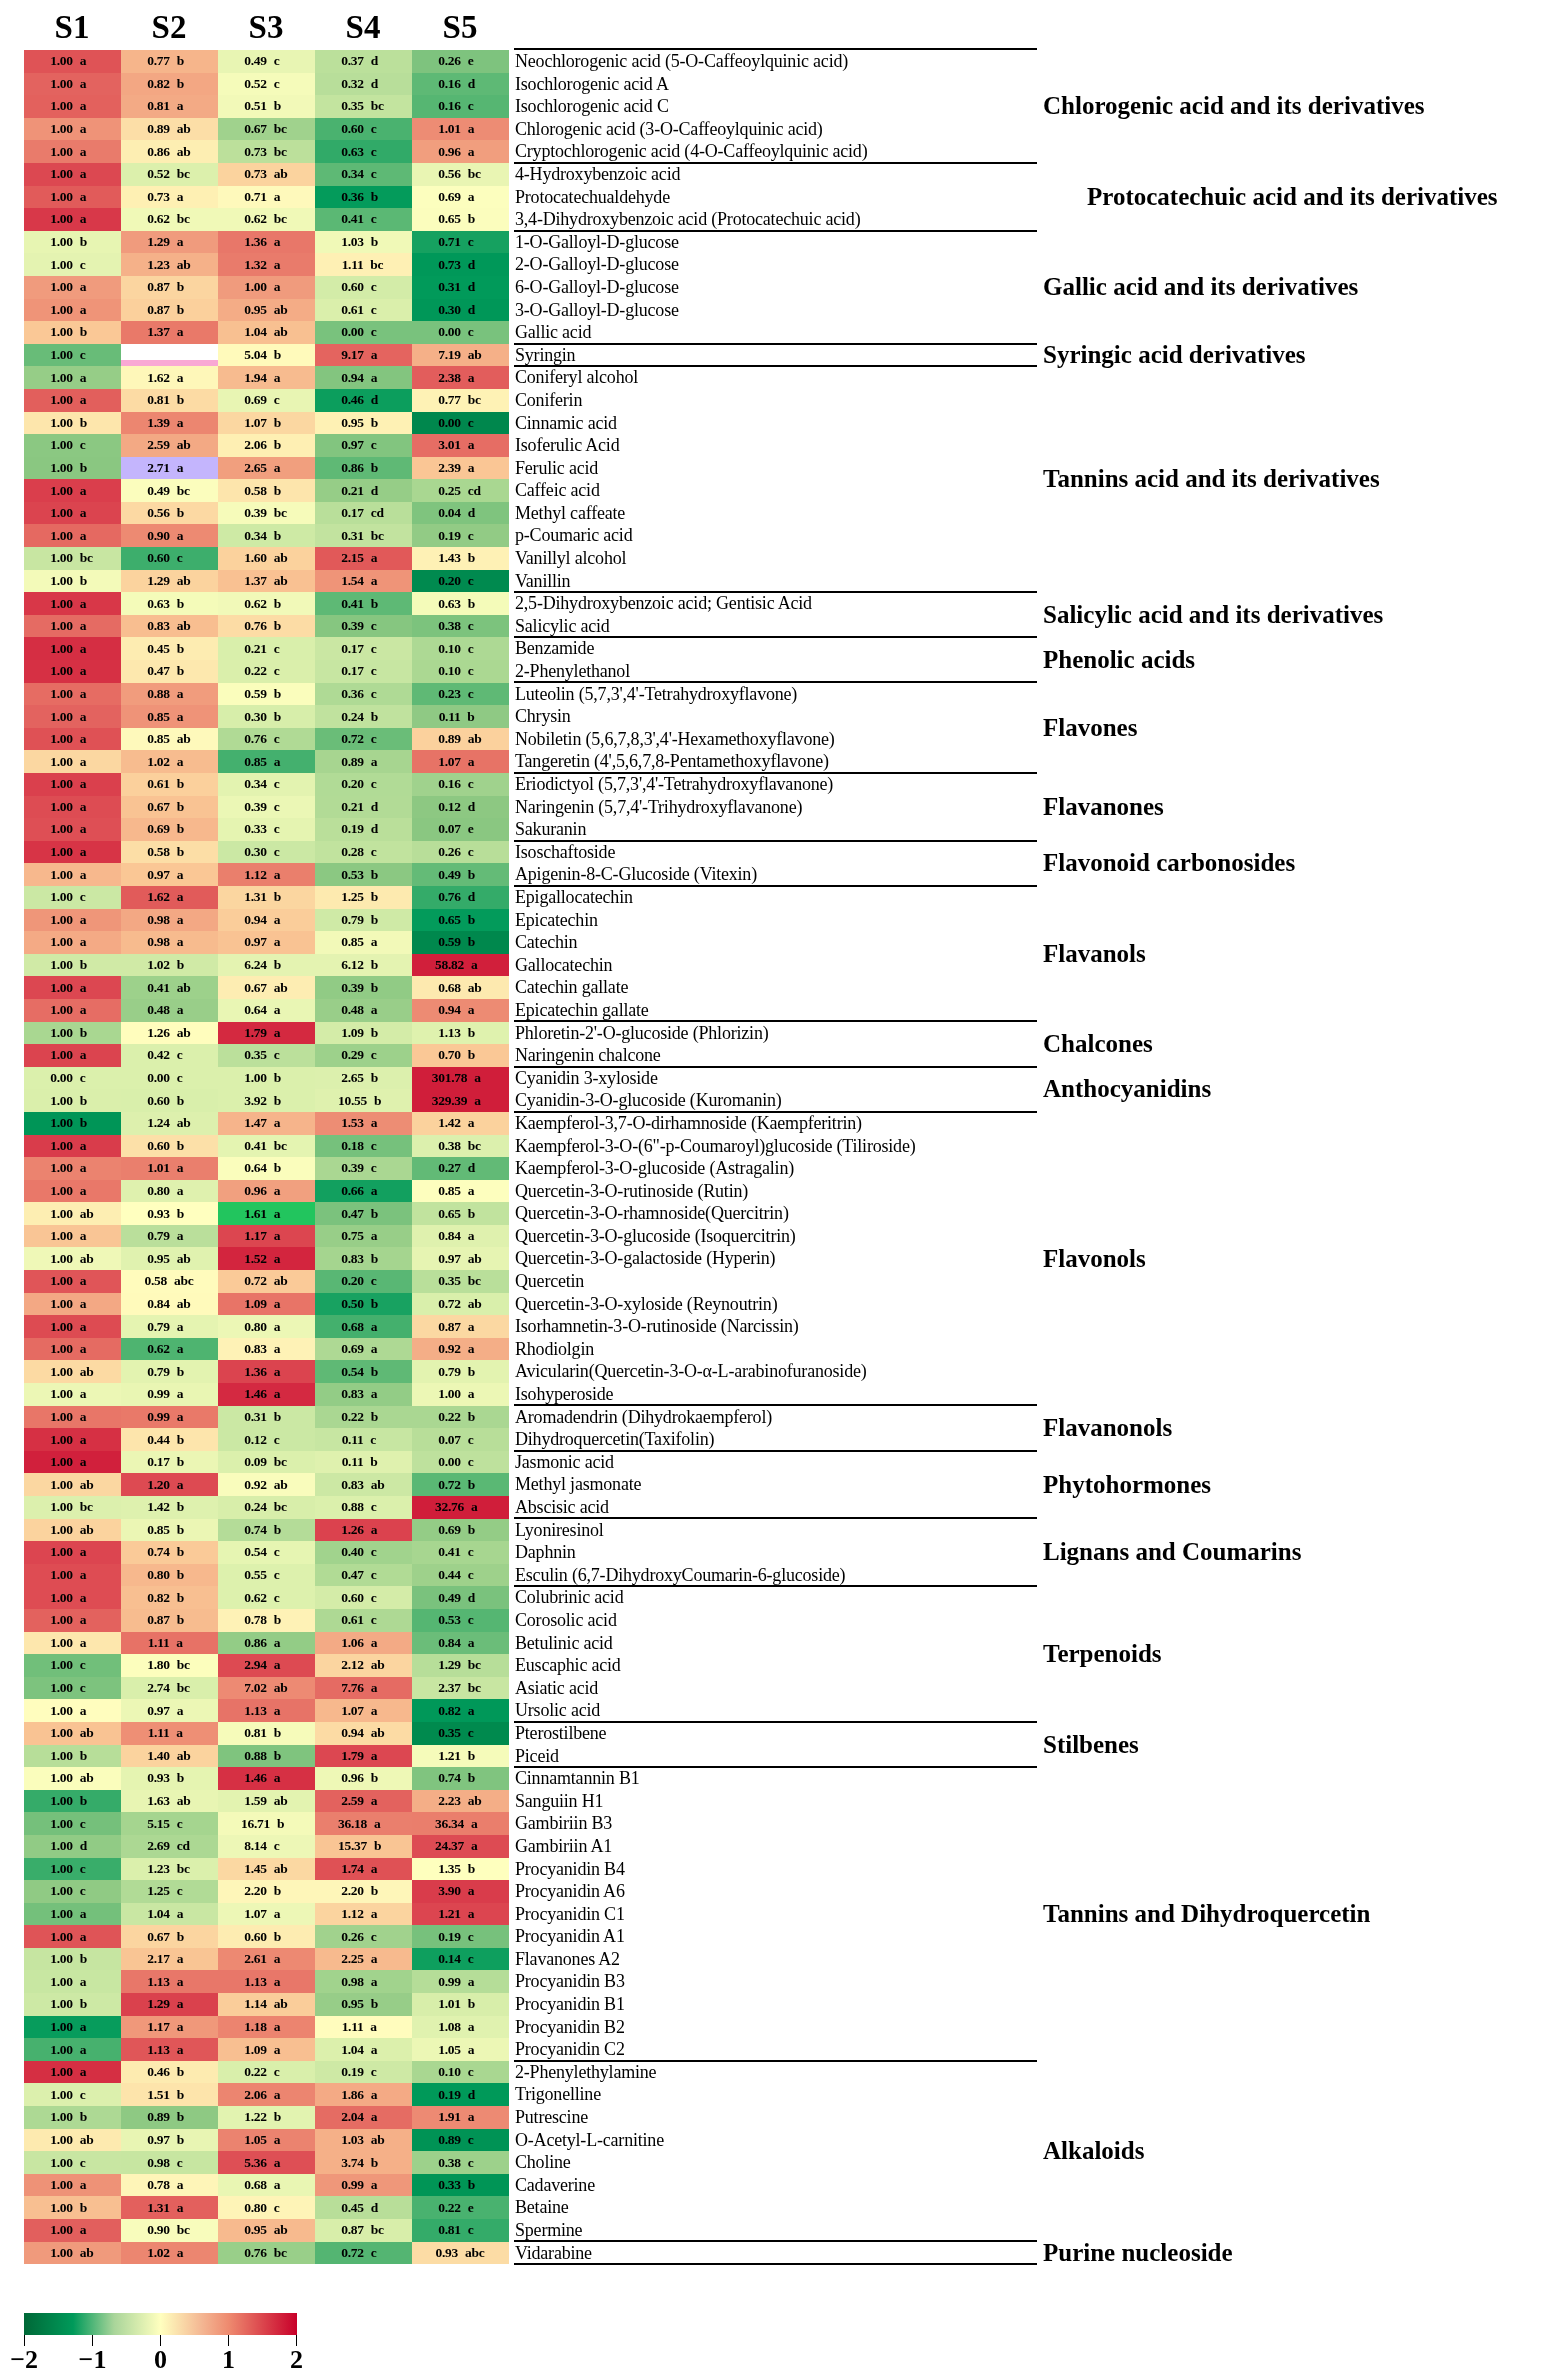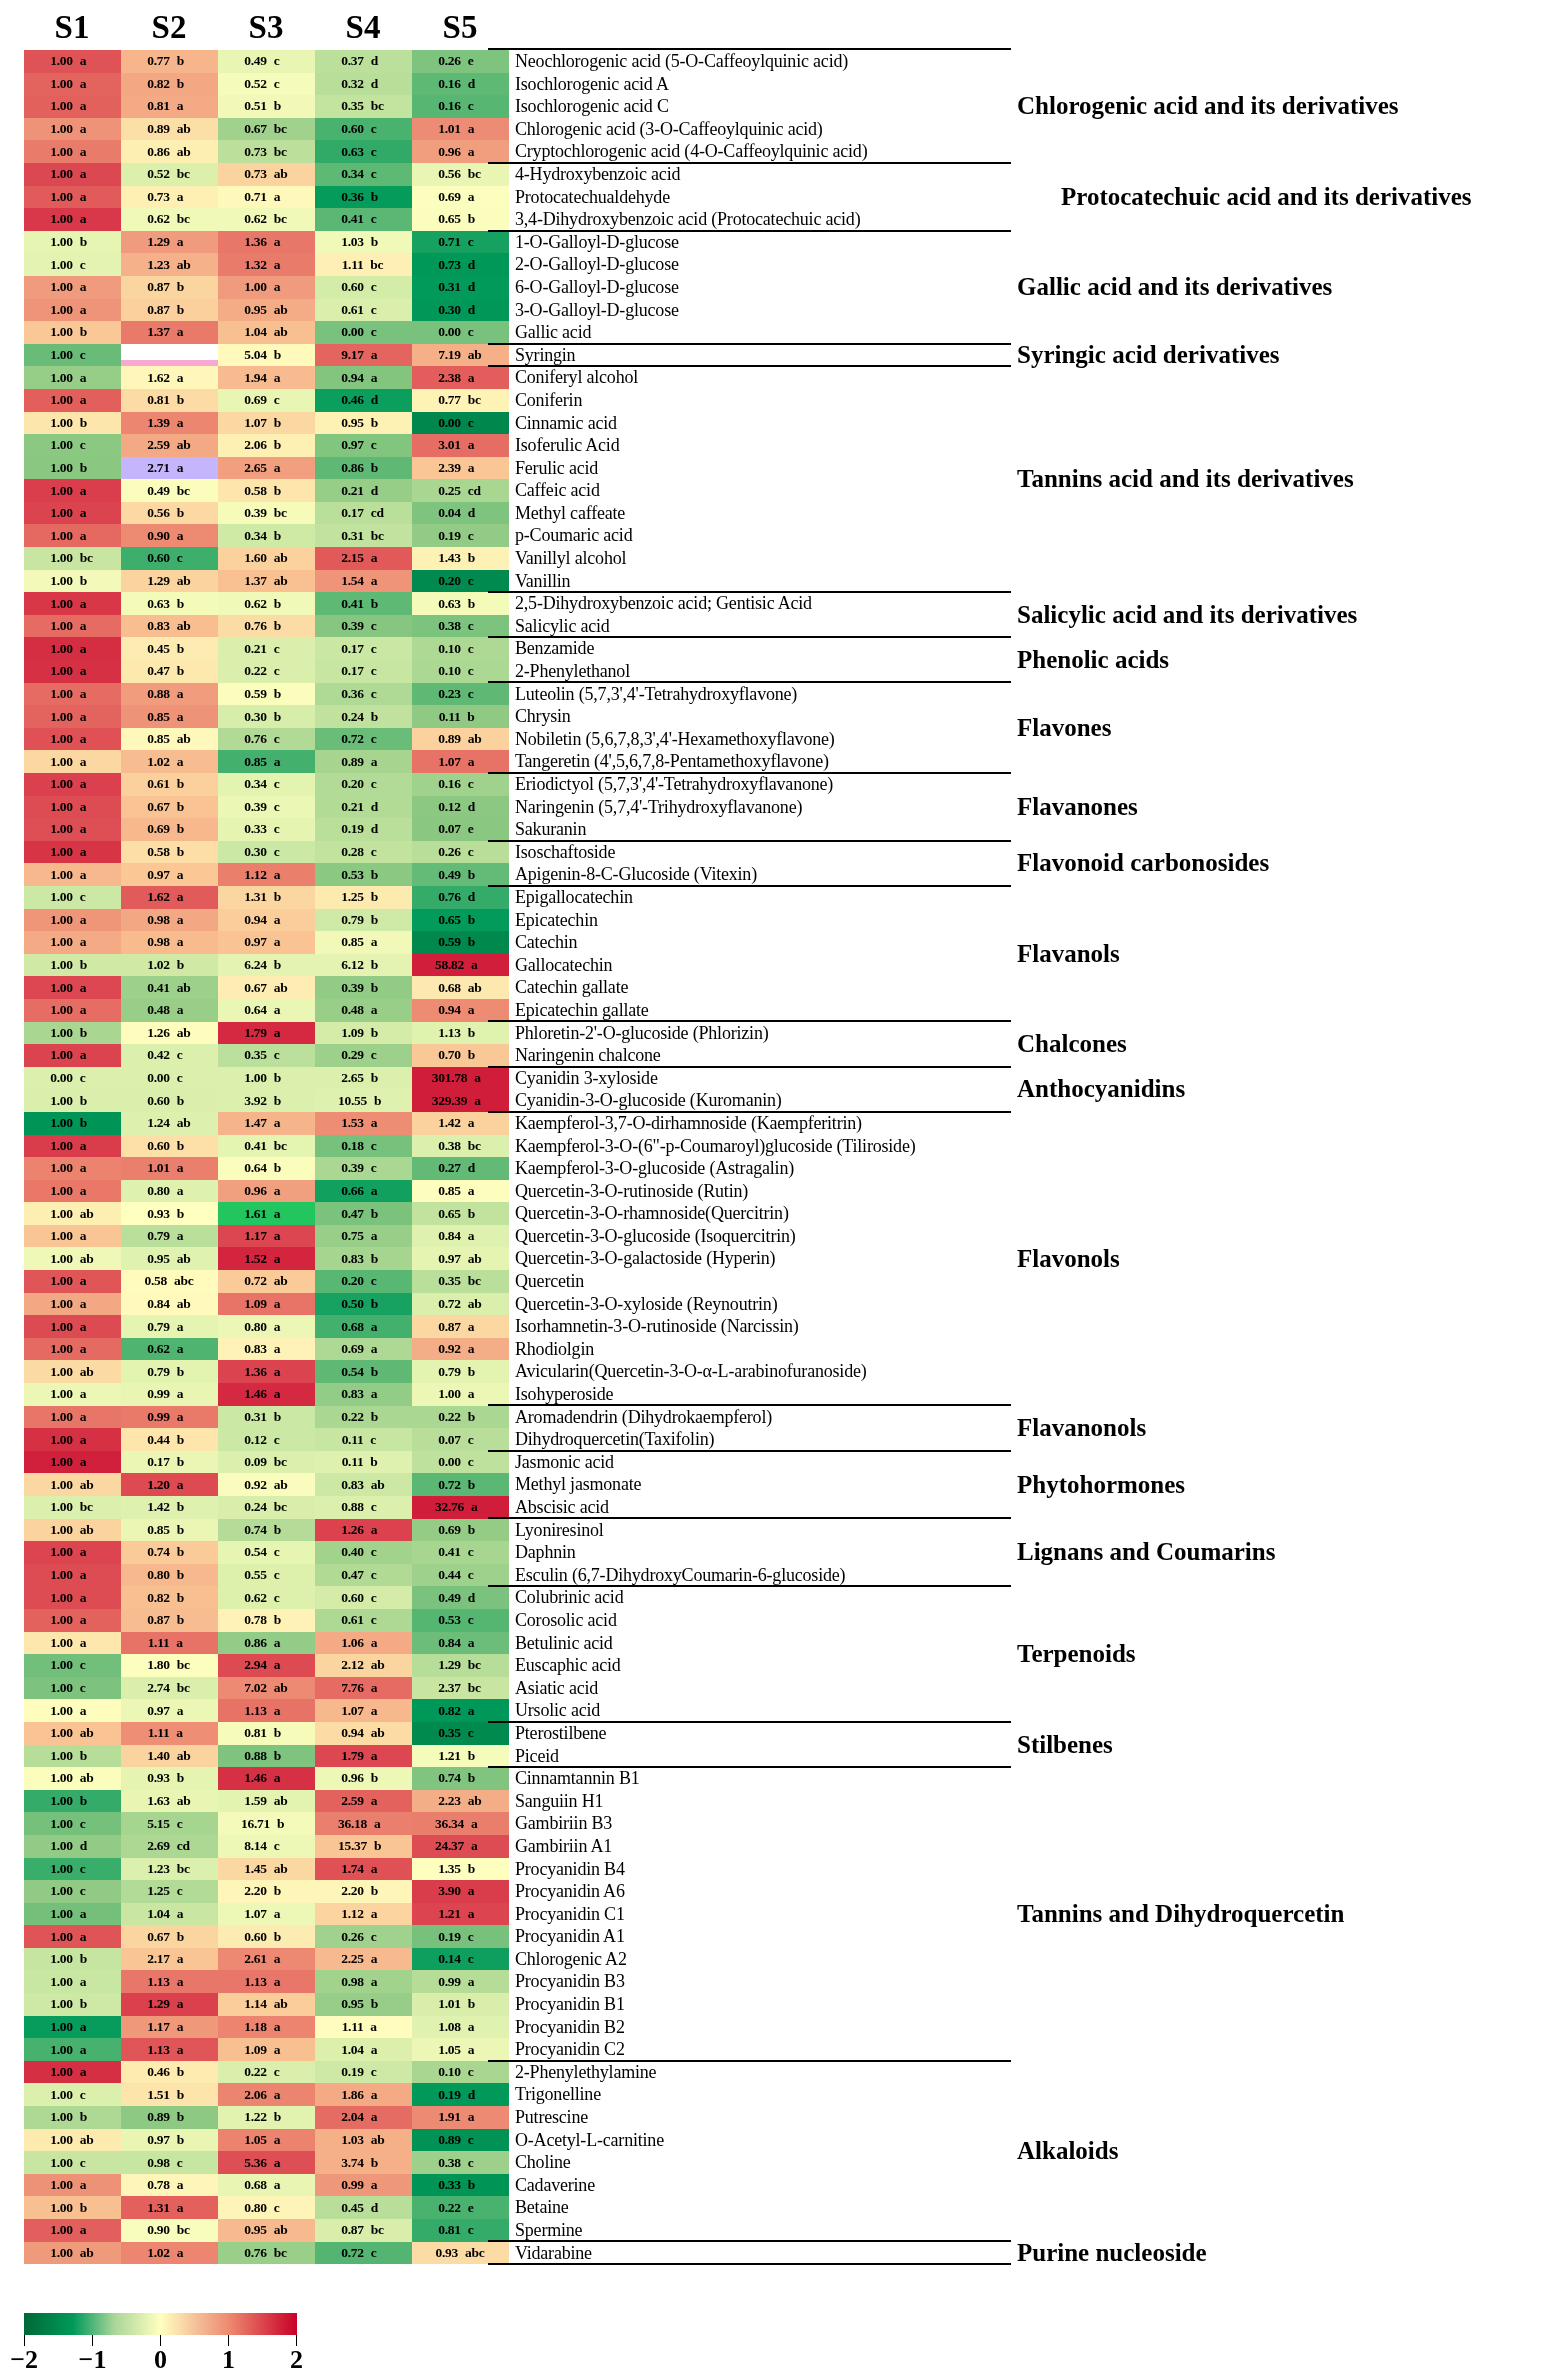--- a/index.html
+++ b/index.html
@@ -6,21 +6,21 @@
   body{width:1560px;height:2377px;position:relative;overflow:hidden;font-family:"Liberation Serif","DejaVu Serif",serif;color:#000;}
   #col-headers{position:absolute;left:23.5px;top:4.7px;height:44px;display:flex;}
   .col-head{width:97px;text-align:center;font-weight:bold;font-size:33px;line-height:44px;}
   #heatmap{position:absolute;left:23.5px;top:50px;width:485px;}
   .hm-row{display:flex;height:22.6px;}
   .cell{width:97px;height:22.6px;box-sizing:border-box;display:flex;align-items:center;justify-content:center;font-size:13.5px;font-weight:bold;font-family:"Liberation Serif",serif;white-space:pre;letter-spacing:-0.3px;}
   .cell .v{display:inline-block;}
   .cell .g{display:inline-block;margin-left:7px;min-width:14px;}
   #compound-labels{position:absolute;left:515px;top:50px;width:529px;}
   .cmp{height:22.6px;line-height:22.6px;font-size:18px;white-space:nowrap;letter-spacing:-0.2px;}
-  #groups{position:absolute;left:488px;top:50px;width:1045px;height:2259px;}
+  #groups{position:absolute;left:514px;top:50px;width:1045px;height:2259px;}
   .grp-line{position:absolute;left:0;width:523px;height:0;border-top:2.9px solid #000;}
   .grp-label{position:absolute;left:529px;font-weight:bold;font-size:25px;white-space:nowrap;transform:translateY(-50%);}
   #legend{position:absolute;left:23.5px;top:2313px;width:273px;}
   #legend-bar{height:22px;width:273px;}
   #legend-ticks{position:relative;height:13px;width:273px;}
   .tick{position:absolute;top:0;width:1.2px;height:10.6px;background:#000;}
   #legend-labels{position:relative;height:29px;width:273px;}
   .tick-label{position:absolute;top:-2.3px;transform:translateX(-50%);font-weight:bold;font-size:26px;line-height:28px;}
 </style>
 </head>
@@ -799,21 +799,21 @@
     <div class="cmp">Pterostilbene</div>
     <div class="cmp" style="text-decoration: none;">Piceid</div>
     <div class="cmp">Cinnamtannin B1</div>
     <div class="cmp">Sanguiin H1</div>
     <div class="cmp">Gambiriin B3</div>
     <div class="cmp">Gambiriin A1</div>
     <div class="cmp">Procyanidin B4</div>
     <div class="cmp">Procyanidin A6</div>
     <div class="cmp">Procyanidin C1</div>
     <div class="cmp">Procyanidin A1</div>
-    <div class="cmp">Chlorogenic A2</div>
+    <div class="cmp">Flavanones A2</div>
     <div class="cmp">Procyanidin B3</div>
     <div class="cmp">Procyanidin B1</div>
     <div class="cmp">Procyanidin B2</div>
     <div class="cmp" style="text-decoration: none;">Procyanidin C2</div>
     <div class="cmp">2-Phenylethylamine</div>
     <div class="cmp">Trigonelline</div>
     <div class="cmp">Putrescine</div>
     <div class="cmp">O-Acetyl-L-carnitine</div>
     <div class="cmp">Choline</div>
     <div class="cmp">Cadaverine</div>

